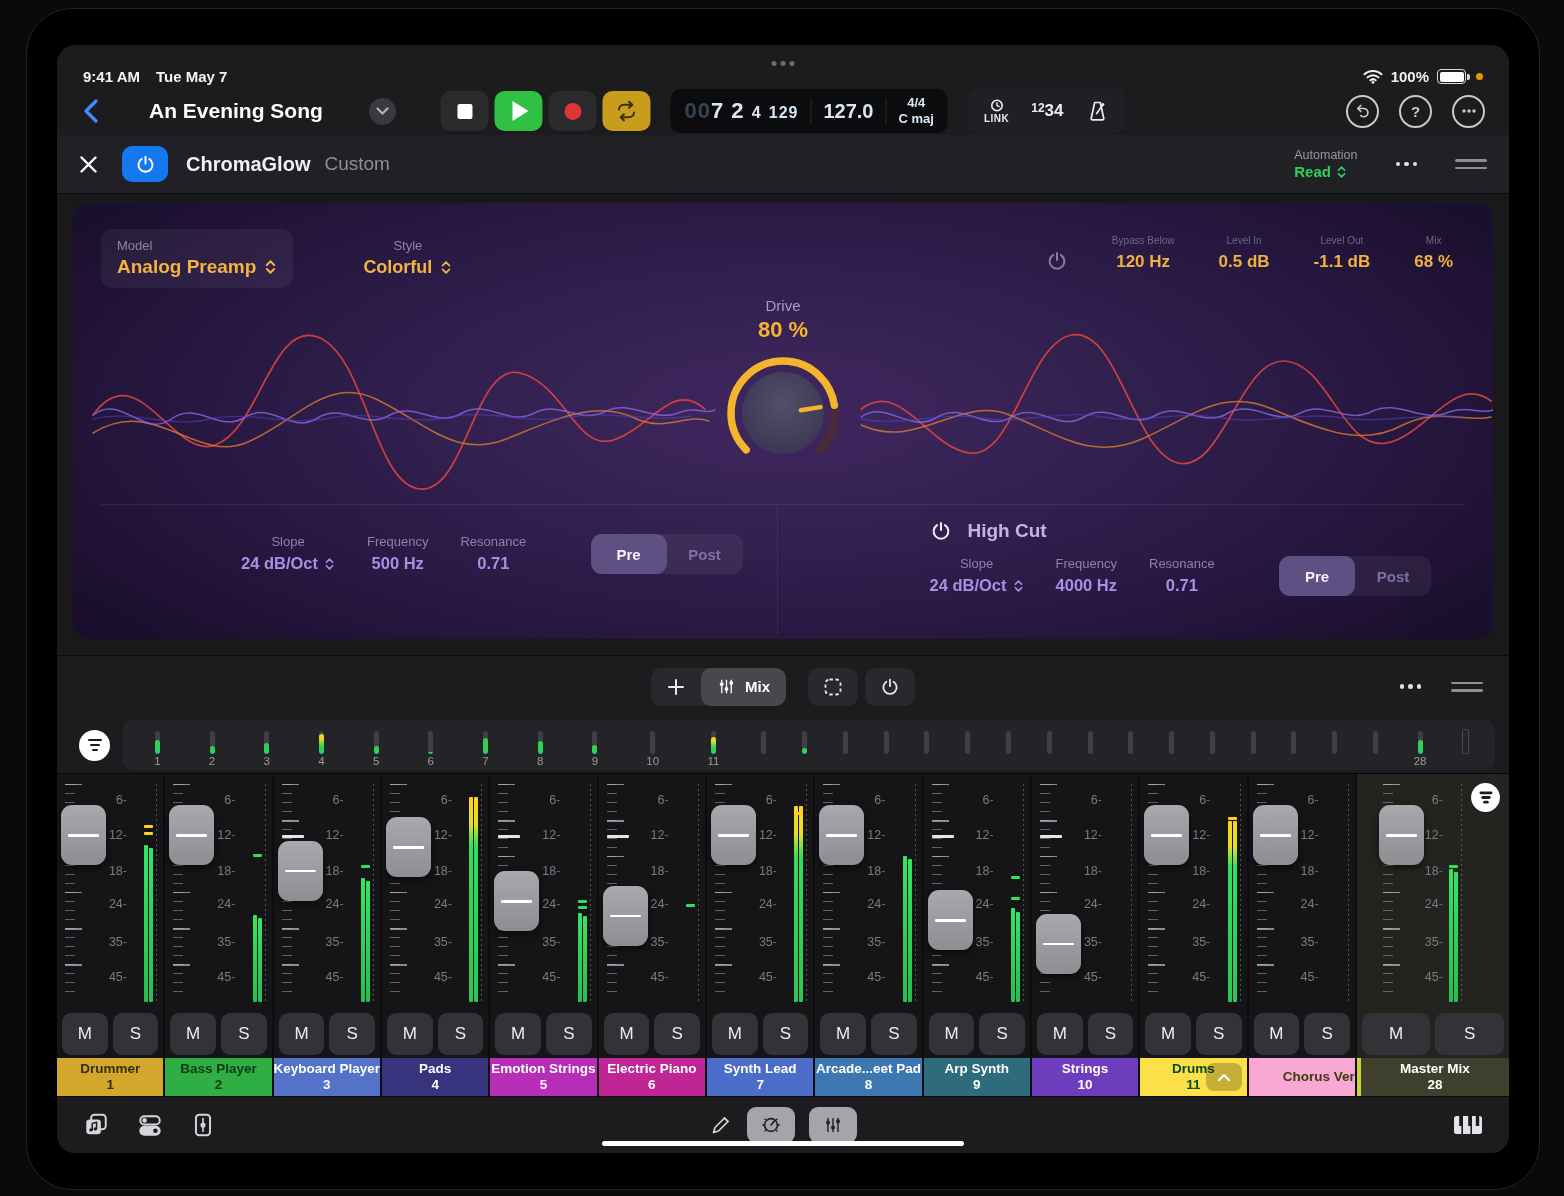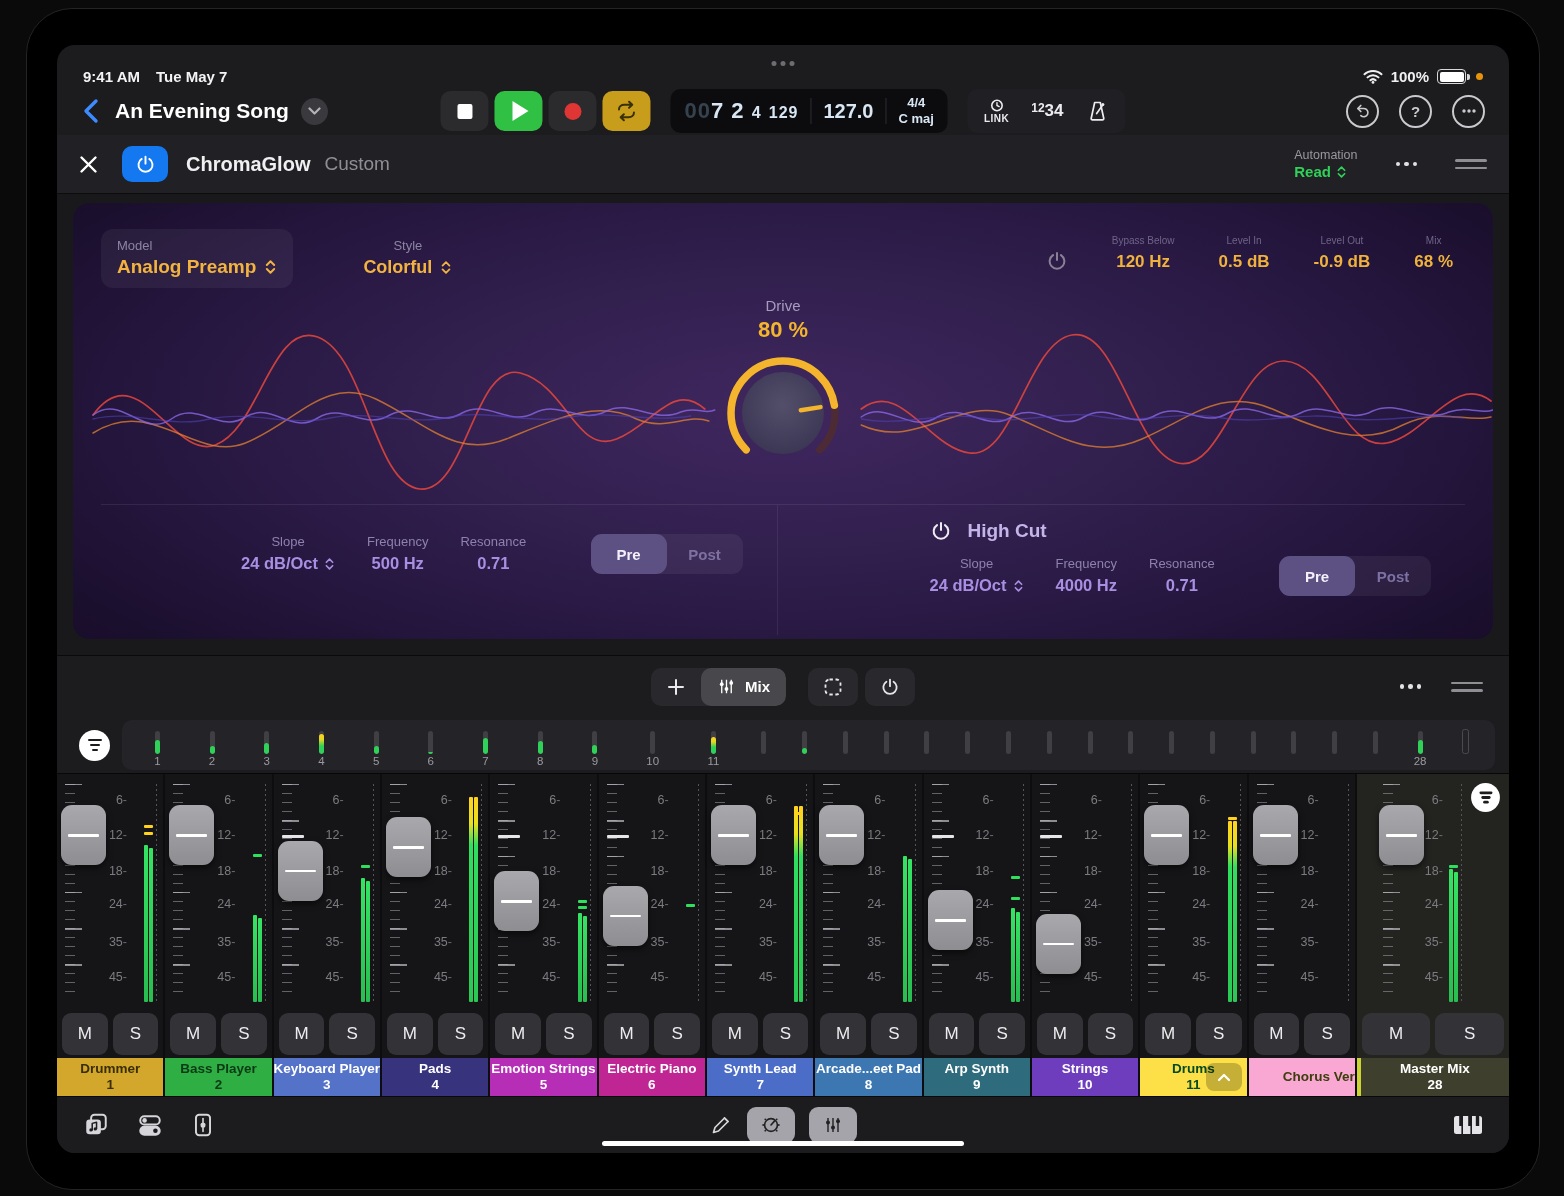--- a/index.html
+++ b/index.html
@@ -17,21 +17,21 @@
   .st-left .date{font-weight:700}
   .st-dots{position:absolute;left:50%;top:16px;transform:translateX(-50%);display:flex;gap:4px}
   .st-dots i{width:5px;height:5px;border-radius:50%;background:#6c6c72}
   .st-right{margin-left:auto;display:flex;align-items:center;gap:8px;font-size:15px;font-weight:700}
   .battery{position:relative;width:27px;height:13px;border:1.5px solid #d8d8dc;border-radius:4px}
   .battery i{position:absolute;inset:1.5px;background:#fff;border-radius:2px}
   .battery u{position:absolute;right:-4.5px;top:3.5px;width:2.5px;height:6px;background:#d8d8dc;border-radius:0 2px 2px 0}
   .cam-dot{width:7px;height:7px;border-radius:50%;background:#e8940a;margin-left:2px}
 
   
-  .nav-row{height:48px;flex:none;position:relative;display:flex;align-items:center;padding:0 24px;}
+  .nav-row{height:48px;flex:none;position:relative;display:flex;align-items:center;padding:0 24px;gap:34px;}
   .back-chev{margin-right:14px}
   .song-title{font-size:21px;font-weight:700;color:#fff}
   .title-drop{width:27px;height:27px;border-radius:50%;background:#39393e;margin-left:12px;
     display:flex;align-items:center;justify-content:center}
   .transport{position:absolute;left:50%;top:50%;transform:translate(-50%,-50%);display:flex;align-items:center;gap:6px}
   .tbtn{width:48px;height:40px;border-radius:10px;background:#2b2b2e;display:flex;align-items:center;justify-content:center}
   .tbtn.play{background:#2fc044}.tbtn.cycle{background:#c79d1b}
   .sq{width:15px;height:15px;background:#fff;border-radius:2px}
   .tri{width:0;height:0;border-left:16px solid #fff;border-top:10px solid transparent;border-bottom:10px solid transparent;margin-left:3px}
   .dotrec{width:17px;height:17px;border-radius:50%;background:#e03535}
@@ -360,21 +360,21 @@
           <div class="pp">
             <div class="lab">Bypass Below</div>
             <div class="val">120 Hz</div>
           </div>
           <div class="pp">
             <div class="lab">Level In</div>
             <div class="val">0.5 dB</div>
           </div>
           <div class="pp">
             <div class="lab">Level Out</div>
-            <div class="val">-0.9 dB</div>
+            <div class="val">-1.1 dB</div>
           </div>
           <div class="pp">
             <div class="lab">Mix</div>
             <div class="val">68 %</div>
           </div>
         </div>
       </div>
 
       <div class="drive">
         <div class="lab">Drive</div>

